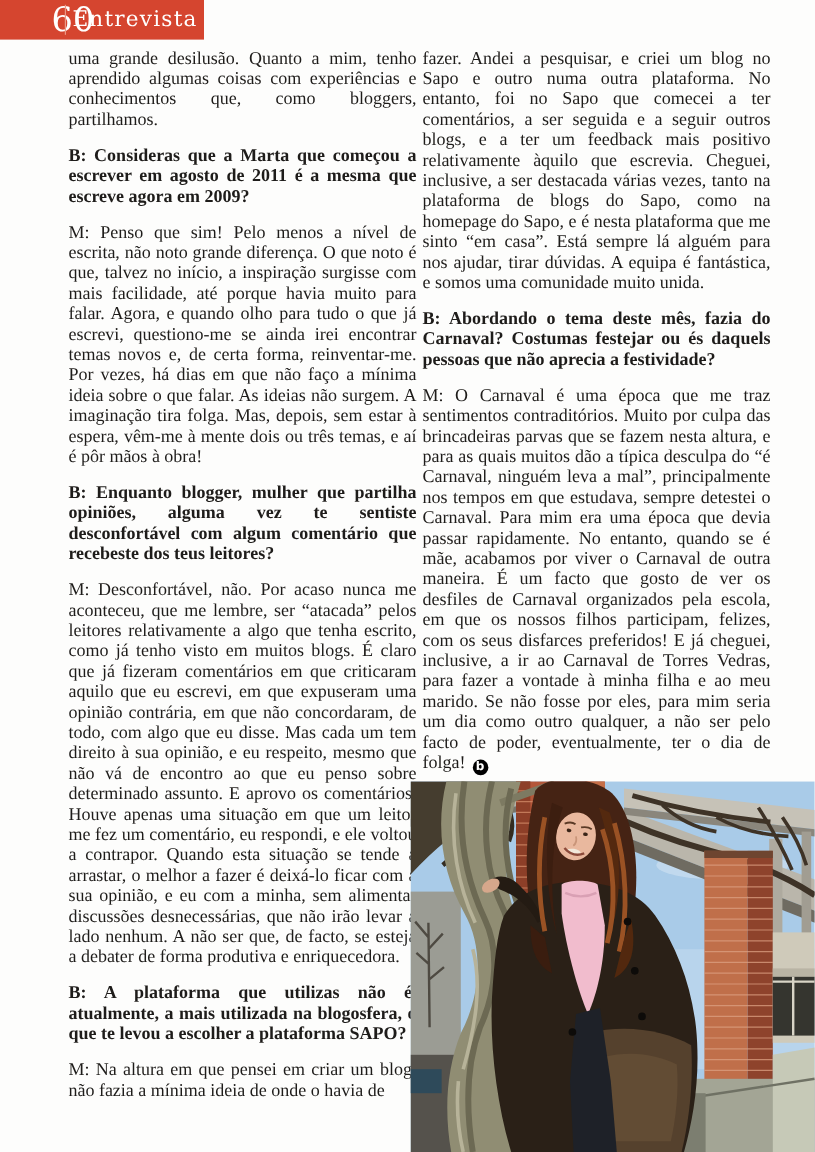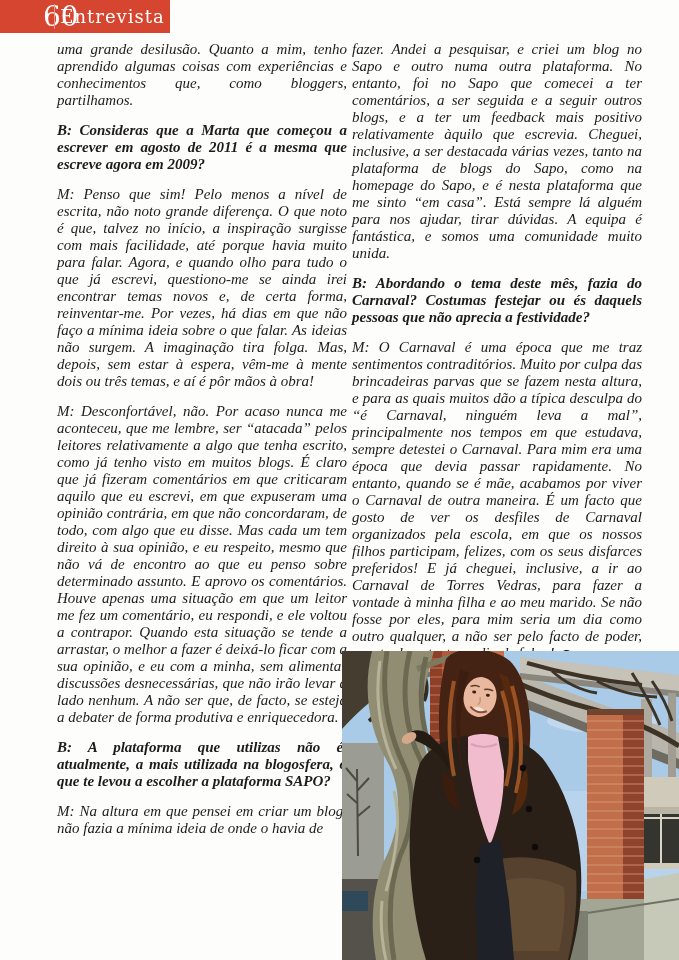--- a/index.html
+++ b/index.html
@@ -21,21 +21,21 @@
   .section-title { flex:1; text-align:center; font-size:18px; letter-spacing:1px; line-height:33px; }
 
   
   .col {
     position:absolute; top:41px; width:290px;
     font-size:15px; line-height:17px;
     text-align:justify; text-justify:inter-word;
   }
   .col-1 { left:57px; }
   .col-2 { left:352px; }
-  .para { margin:0 0 13px 0;font-style:italic; }
+  .para { margin:0 0 13px 0; }
   .para.question { font-weight:bold; }
 
   .end-mark {
     display:inline-block; width:13px; height:13px; margin-left:2px;
     background:#000; color:#fff; border-radius:50%;
     font-family:"DejaVu Sans", sans-serif; font-weight:bold;
     font-size:10px; line-height:13px; text-align:center;
     vertical-align:-2px;
   }
 
@@ -54,20 +54,21 @@
   <div class="header" style="background: rgb(213, 69, 47);">
     <span class="page-number">60</span>
     <span class="header-divider"></span>
     <span class="section-title">Entrevista</span>
   </div>
 
   <div class="col col-1">
       <p class="para answer">uma grande desilusão. Quanto a mim, tenho aprendido algumas coisas com experiências e conhecimentos que, como bloggers, partilhamos.</p>
       <p class="para question">B: Consideras que a Marta que começou a escrever em agosto de 2011 é a mesma que escreve agora em 2009?</p>
       <p class="para answer">M: Penso que sim! Pelo menos a nível de escrita, não noto grande diferença. O que noto é que, talvez no início, a inspiração surgisse com mais facilidade, até porque havia muito para falar. Agora, e quando olho para tudo o que já escrevi, questiono-me se ainda irei encontrar temas novos e, de certa forma, reinventar-me. Por vezes, há dias em que não faço a mínima ideia sobre o que falar. As ideias não surgem. A imaginação tira folga. Mas, depois, sem estar à espera, vêm-me à mente dois ou três temas, e aí é pôr mãos à obra!</p>
+      <p class="para question">B: Enquanto blogger, mulher que partilha opiniões, alguma vez te sentiste desconfortável com algum comentário que recebeste dos teus leitores?</p>
       <p class="para answer">M: Desconfortável, não. Por acaso nunca me aconteceu, que me lembre, ser “atacada” pelos leitores relativamente a algo que tenha escrito, como já tenho visto em muitos blogs. É claro que já fizeram comentários em que criticaram aquilo que eu escrevi, em que expuseram uma opinião contrária, em que não concordaram, de todo, com algo que eu disse. Mas cada um tem direito à sua opinião, e eu respeito, mesmo que não vá de encontro ao que eu penso sobre determinado assunto. E aprovo os comentários. Houve apenas uma situação em que um leitor me fez um comentário, eu respondi, e ele voltou a contrapor. Quando esta situação se tende a arrastar, o melhor a fazer é deixá-lo ficar com a sua opinião, e eu com a minha, sem alimentar discussões desnecessárias, que não irão levar a lado nenhum. A não ser que, de facto, se esteja a debater de forma produtiva e enriquecedora.</p>
       <p class="para question">B: A plataforma que utilizas não é, atualmente, a mais utilizada na blogosfera, o que te levou a escolher a plataforma SAPO?</p>
       <p class="para answer">M: Na altura em que pensei em criar um blog, não fazia a mínima ideia de onde o havia de</p>
     </div>
   <div class="col col-2">
       <p class="para answer">fazer. Andei a pesquisar, e criei um blog no Sapo e outro numa outra plataforma. No entanto, foi no Sapo que comecei a ter comentários, a ser seguida e a seguir outros blogs, e a ter um feedback mais positivo relativamente àquilo que escrevia. Cheguei, inclusive, a ser destacada várias vezes, tanto na plataforma de blogs do Sapo, como na homepage do Sapo, e é nesta plataforma que me sinto “em casa”. Está sempre lá alguém para nos ajudar, tirar dúvidas. A equipa é fantástica, e somos uma comunidade muito unida.</p>
       <p class="para question">B: Abordando o tema deste mês, fazia do Carnaval? Costumas festejar ou és daquels pessoas que não aprecia a festividade?</p>
       <p class="para answer">M: O Carnaval é uma época que me traz sentimentos contraditórios. Muito por culpa das brincadeiras parvas que se fazem nesta altura, e para as quais muitos dão a típica desculpa do “é Carnaval, ninguém leva a mal”, principalmente nos tempos em que estudava, sempre detestei o Carnaval. Para mim era uma época que devia passar rapidamente. No entanto, quando se é mãe, acabamos por viver o Carnaval de outra maneira. É um facto que gosto de ver os desfiles de Carnaval organizados pela escola, em que os nossos filhos participam, felizes, com os seus disfarces preferidos! E já cheguei, inclusive, a ir ao Carnaval de Torres Vedras, para fazer a vontade à minha filha e ao meu marido. Se não fosse por eles, para mim seria um dia como outro qualquer, a não ser pelo facto de poder, eventualmente, ter o dia de folga! <span class="end-mark">b</span></p>
     </div>
 

